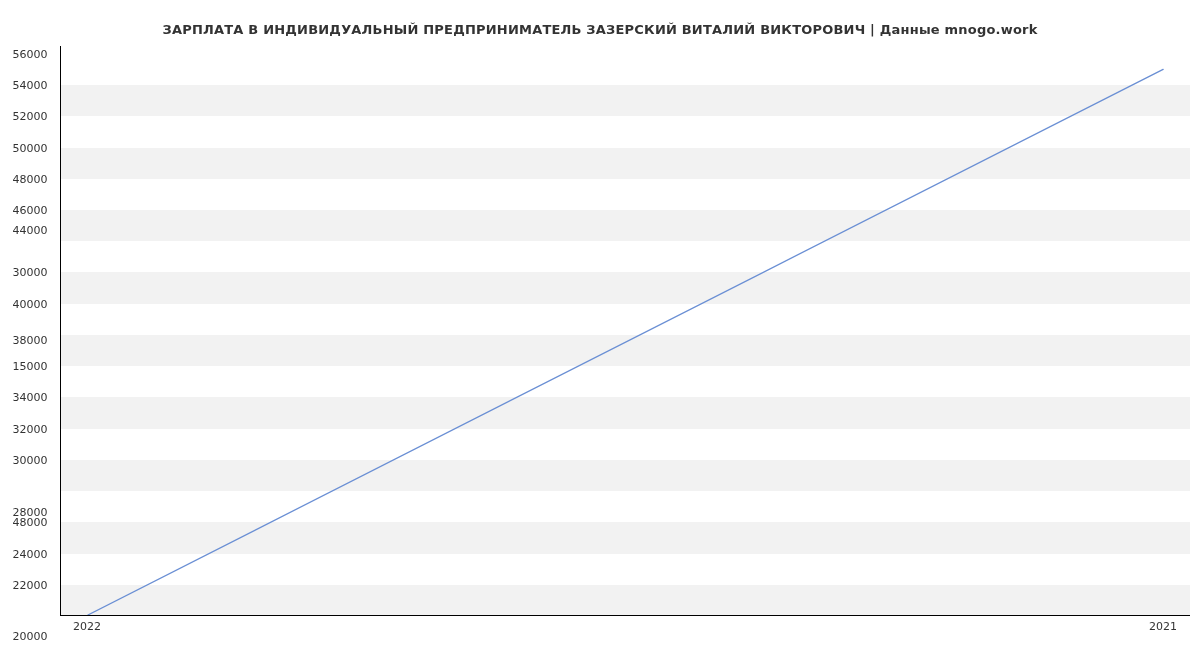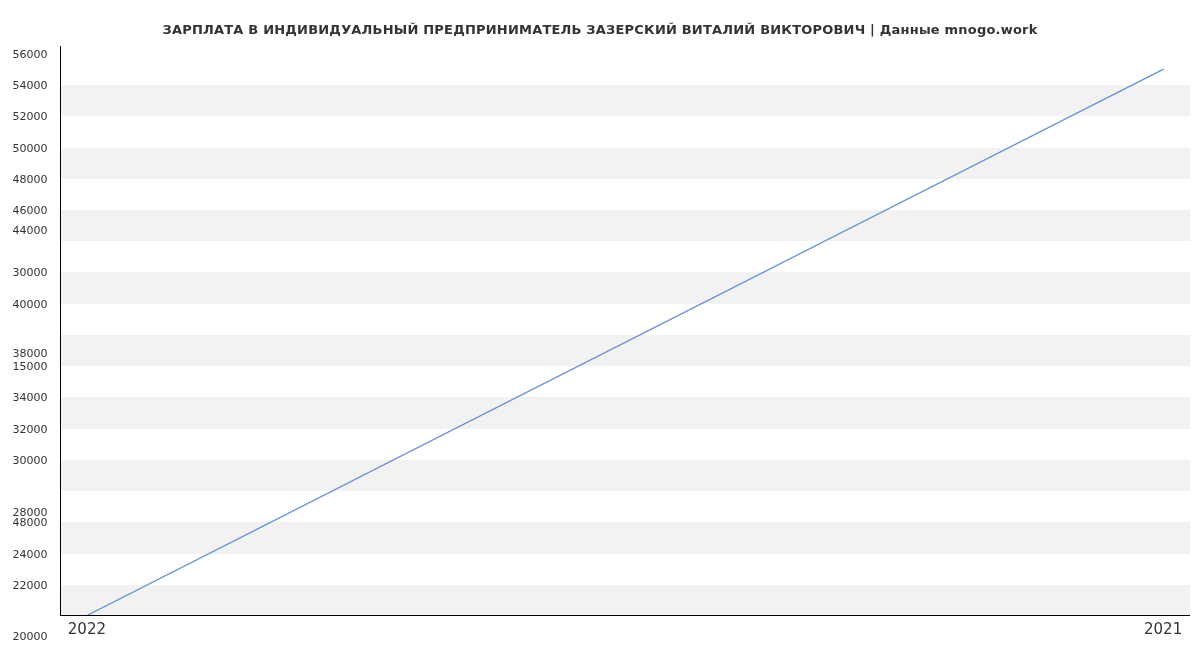--- a/index.html
+++ b/index.html
@@ -50,21 +50,21 @@
     right: 1145px; 
     width: 50px;
     text-align: center;
     font-size: 11px;
     color: #333333;
     transform: translateY(-50%);
   }
   .xtick-label {
     position: absolute;
     top: 604px;
-    font-size: 15px;
+    font-size: 11px;
     color: #333333;
     transform: translateX(-50%);
   }
   svg.line-layer {
     position: absolute;
     left: 0;
     top: 0;
     width: 100%;
     height: 100%;
   }
@@ -97,21 +97,21 @@
   </div>
 <div class="ytick-label" style="top: 620px;">20000</div>
     <div class="ytick-label" style="top: 568.767px;">22000</div>
     <div class="ytick-label" style="top: 537.534px;">24000</div>
     <div class="ytick-label" style="top: 506.301px;">48000</div>
     <div class="ytick-label" style="top: 496px;">28000</div>
     <div class="ytick-label" style="top: 443.836px;">30000</div>
     <div class="ytick-label" style="top: 412.603px;">32000</div>
     <div class="ytick-label" style="top: 381.37px;">34000</div>
     <div class="ytick-label" style="top: 350.137px;">15000</div>
-    <div class="ytick-label" style="top: 337px;">38000</div>
+    <div class="ytick-label" style="top: 324px;">38000</div>
     <div class="ytick-label" style="top: 287.671px;">40000</div>
     <div class="ytick-label" style="top: 256.438px;">30000</div>
     <div class="ytick-label" style="top: 214px;">44000</div>
     <div class="ytick-label" style="top: 193.973px;">46000</div>
     <div class="ytick-label" style="top: 162.74px;">48000</div>
     <div class="ytick-label" style="top: 131.507px;">50000</div>
     <div class="ytick-label" style="top: 100.274px;">52000</div>
     <div class="ytick-label" style="top: 69.0411px;">54000</div>
     <div class="ytick-label" style="top: 37.8082px;">56000</div>
     <div class="xtick-label" style="left: 86.9048px;">2022</div>

